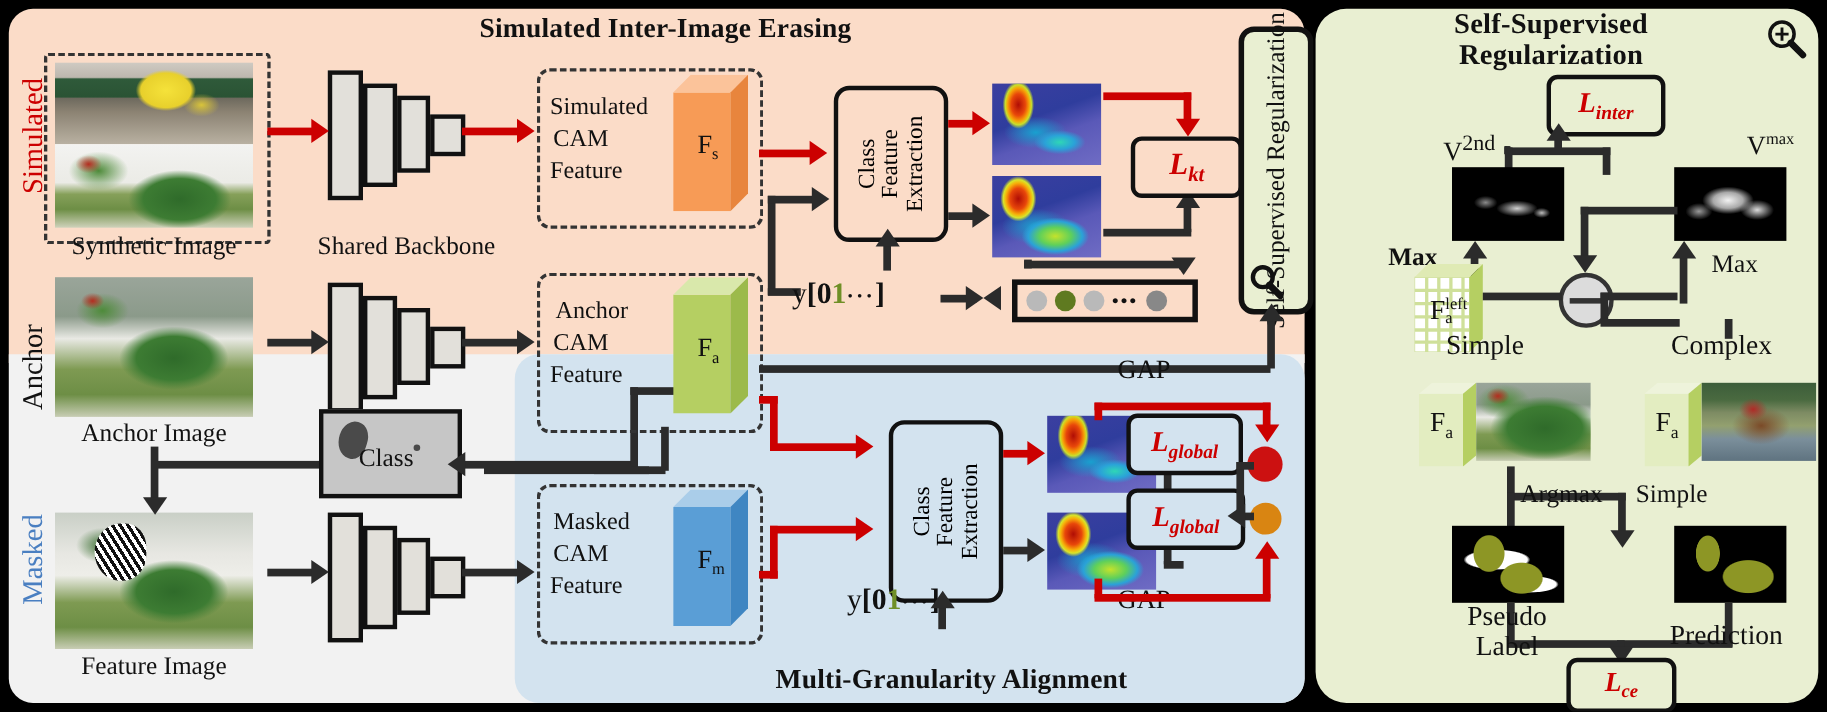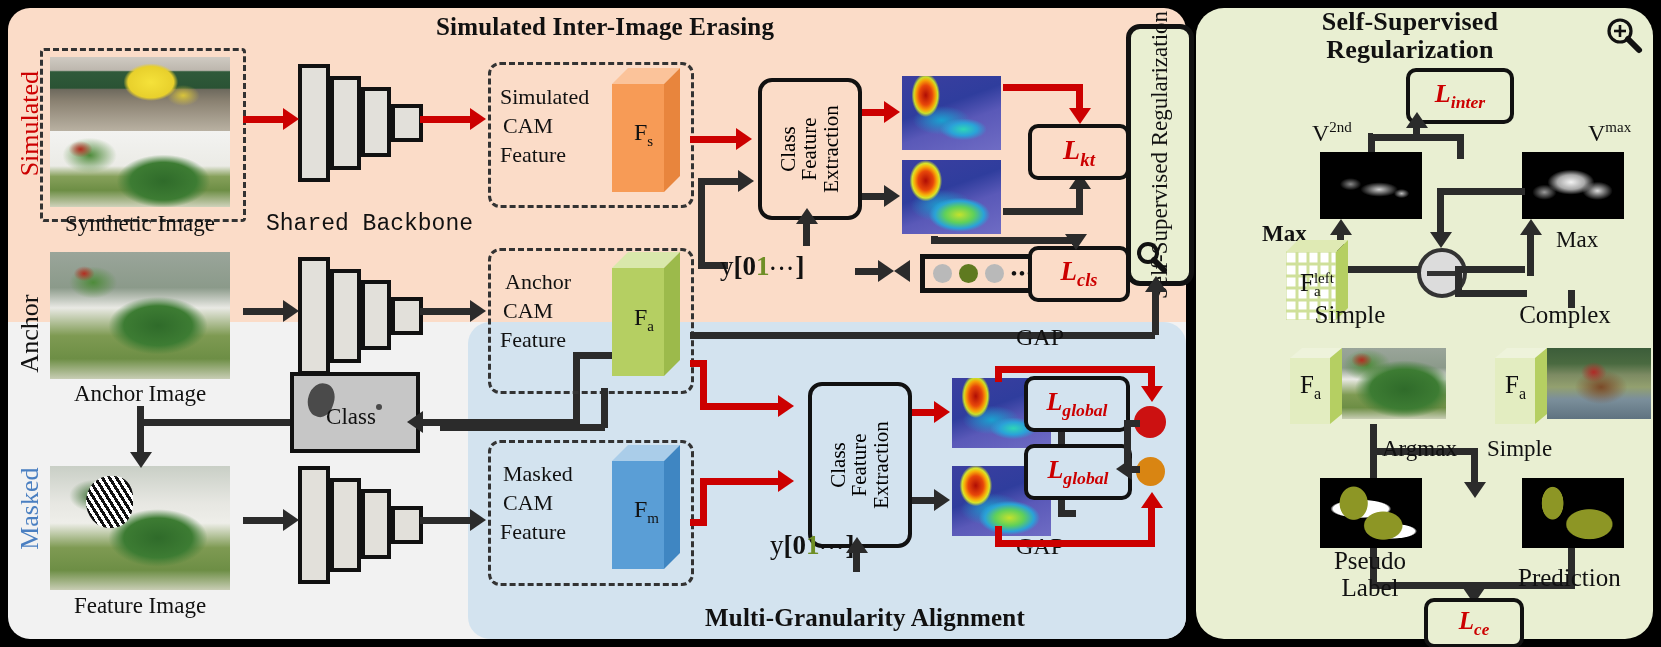--- a/index.html
+++ b/index.html
@@ -176,21 +176,21 @@
   <div class="photo masked-photo" style="left:50px;top:466px;width:180px;height:124px;">
     <div class="stripes"></div>
   </div>
   <div class="t lbl ctr" style="left:30px;top:594px;width:220px;font-size:23px;">Feature Image</div>
 
   <div class="vline" style="left:137px;top:406px;height:48px;"></div>
   <div class="arrowD" style="left:130px;top:452px;"></div>
 
   <div class="hline" style="left:140px;top:419px;width:165px;"></div>
 
-  <div class="t lbl ctr" style="left:252px;top:212px;width:235px;font-size:23px;font-family:Liberation Mono, monospace;">Shared Backbone</div>
+  <div class="t lbl ctr" style="left:252px;top:212px;width:235px;font-size:23px;">Shared Backbone</div>
 
   <div class="bb" style="left:298px;top:60px;width:140px;height:118px;">
     <div class="blk" style="left:0px;top:4px;width:24px;height:110px;"></div>
     <div class="blk" style="left:32px;top:16px;width:23px;height:86px;"></div>
     <div class="blk" style="left:63px;top:27px;width:22px;height:62px;"></div>
     <div class="blk" style="left:93px;top:44px;width:24px;height:30px;"></div>
   </div>
   <div class="hline red" style="left:243px;top:116px;width:43px;"></div>
   <div class="arrowR red" style="left:283px;top:108px;"></div>
   <div class="hline red" style="left:420px;top:116px;width:55px;"></div>
@@ -314,23 +314,20 @@
   <div class="arrowD red" style="left:1069px;top:108px;"></div>
 
   <div class="hline" style="left:1003px;top:208px;width:80px;"></div>
   <div class="vline" style="left:1076px;top:183px;height:28px;"></div>
   <div class="arrowU" style="left:1069px;top:173px;"></div>
 
   <div class="lossbox" style="left:1028px;top:124px;width:94px;height:48px;font-size:28px;">
     <span><span>L</span><sub>kt</sub></span>
   </div>
 
-  <div class="lossbox" style="left:1028px;top:246px;width:94px;height:48px;font-size:27px;">
-    <span><span>L</span><sub>cls</sub></span>
-  </div>
 
   <div class="vline" style="left:931px;top:236px;height:8px;"></div>
   <div class="hline" style="left:931px;top:237px;width:145px;"></div>
   <div class="vline" style="left:1069px;top:237px;height:0px;"></div>
   <div class="vline" style="left:1072px;top:237px;height:8px;"></div>
   <div class="arrowD" style="left:1065px;top:234px;"></div>
 
   <div class="vbox-ssr" style="left:1126px;top:24px;width:58px;height:252px;">
     <div style="position:absolute;left:50%;top:50%;transform:translate(-50%,-50%) rotate(-90deg);white-space:nowrap;font-size:23px;color:#111;">Self-Supervised Regularization</div>
     <div style="position:absolute;left:4px;bottom:4px;">
@@ -427,21 +424,21 @@
   <div class="hline" style="left:1368px;top:133px;width:5px;"></div>
   <div class="hline" style="left:1368px;top:133px;width:1px;"></div>
   <div class="hline" style="left:1368px;top:135px;width:0;"></div>
   <div class="hline" style="left:1369px;top:133px;width:1px;"></div>
   <div class="hline" style="left:1368px;top:133px;width:2px;"></div>
 
   <div class="hline" style="left:1368px;top:134px;width:96px;"></div>
   <div class="vline" style="left:1368px;top:134px;height:25px;"></div>
   <div class="vline" style="left:1457px;top:134px;height:25px;"></div>
 
-  <div class="t lbl" style="left:1312px;top:120px;font-size:24px;"><span>V</span><sup style="font-size:15px;">2nd</sup></div>
+  <div class="t lbl" style="left:1312px;top:120px;font-size:24px;"><span>V</span><sup style="font-size:20px;">2nd</sup></div>
   <div class="t lbl" style="left:1588px;top:120px;font-size:24px;"><span>V</span><sup style="font-size:15px;">max</sup></div>
 
   <div class="cam gray-cam-a" style="left:1320px;top:152px;width:102px;height:67px;"></div>
   <div class="cam gray-cam-b" style="left:1522px;top:152px;width:102px;height:67px;"></div>
 
   <div class="t lbl" style="left:1262px;top:222px;font-size:23px;font-weight:bold;">Max</div>
   <div class="vline" style="left:1337px;top:228px;height:26px;"></div>
   <div class="arrowU" style="left:1330px;top:219px;"></div>
 
   <div class="t lbl" style="left:1556px;top:228px;font-size:23px;">Max</div>

